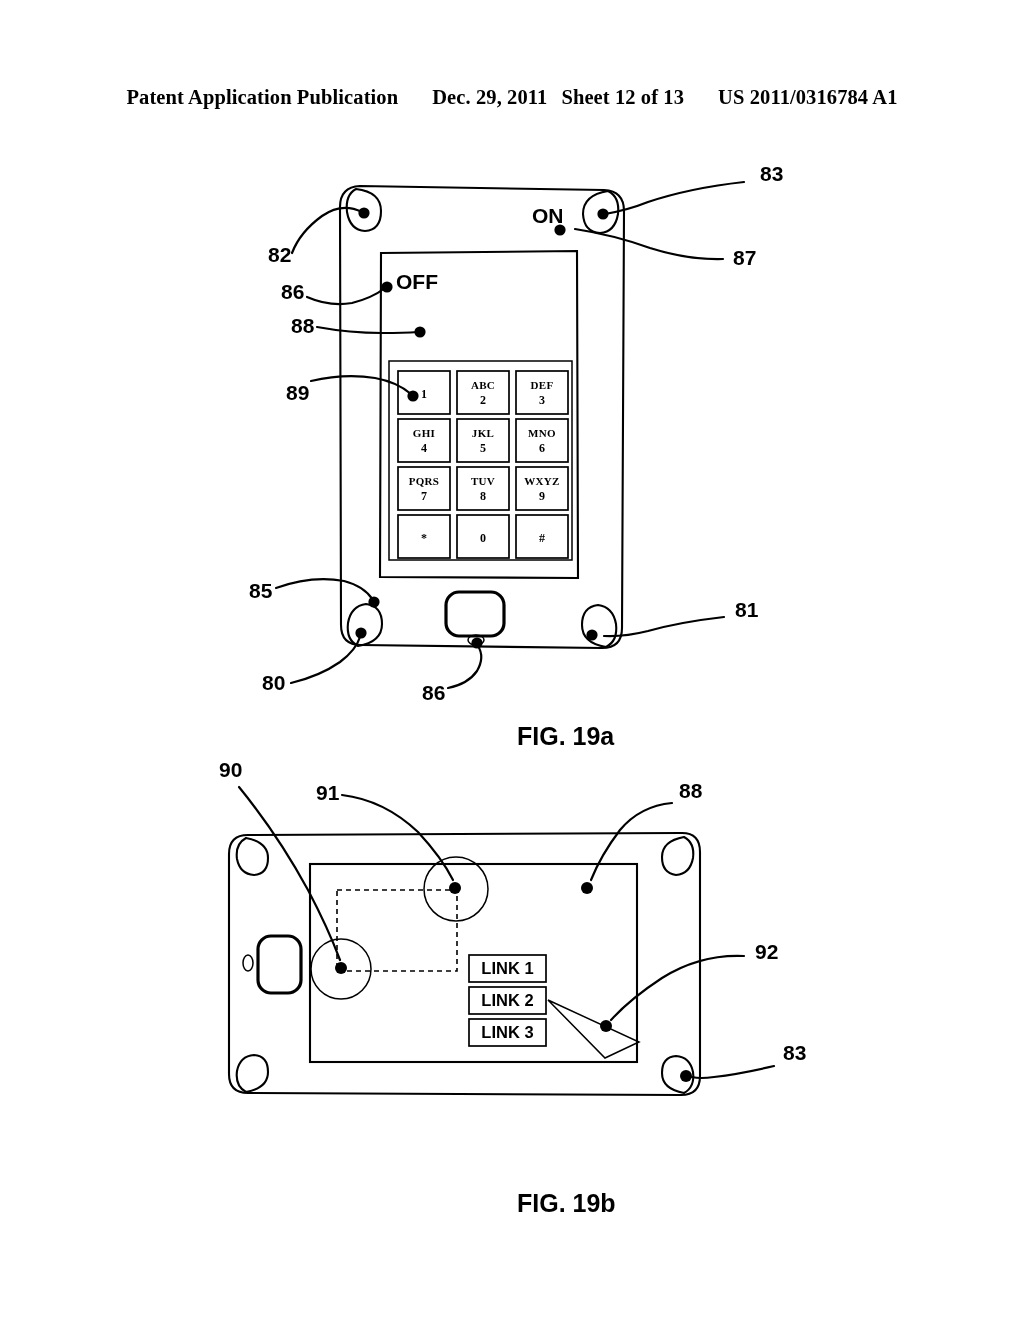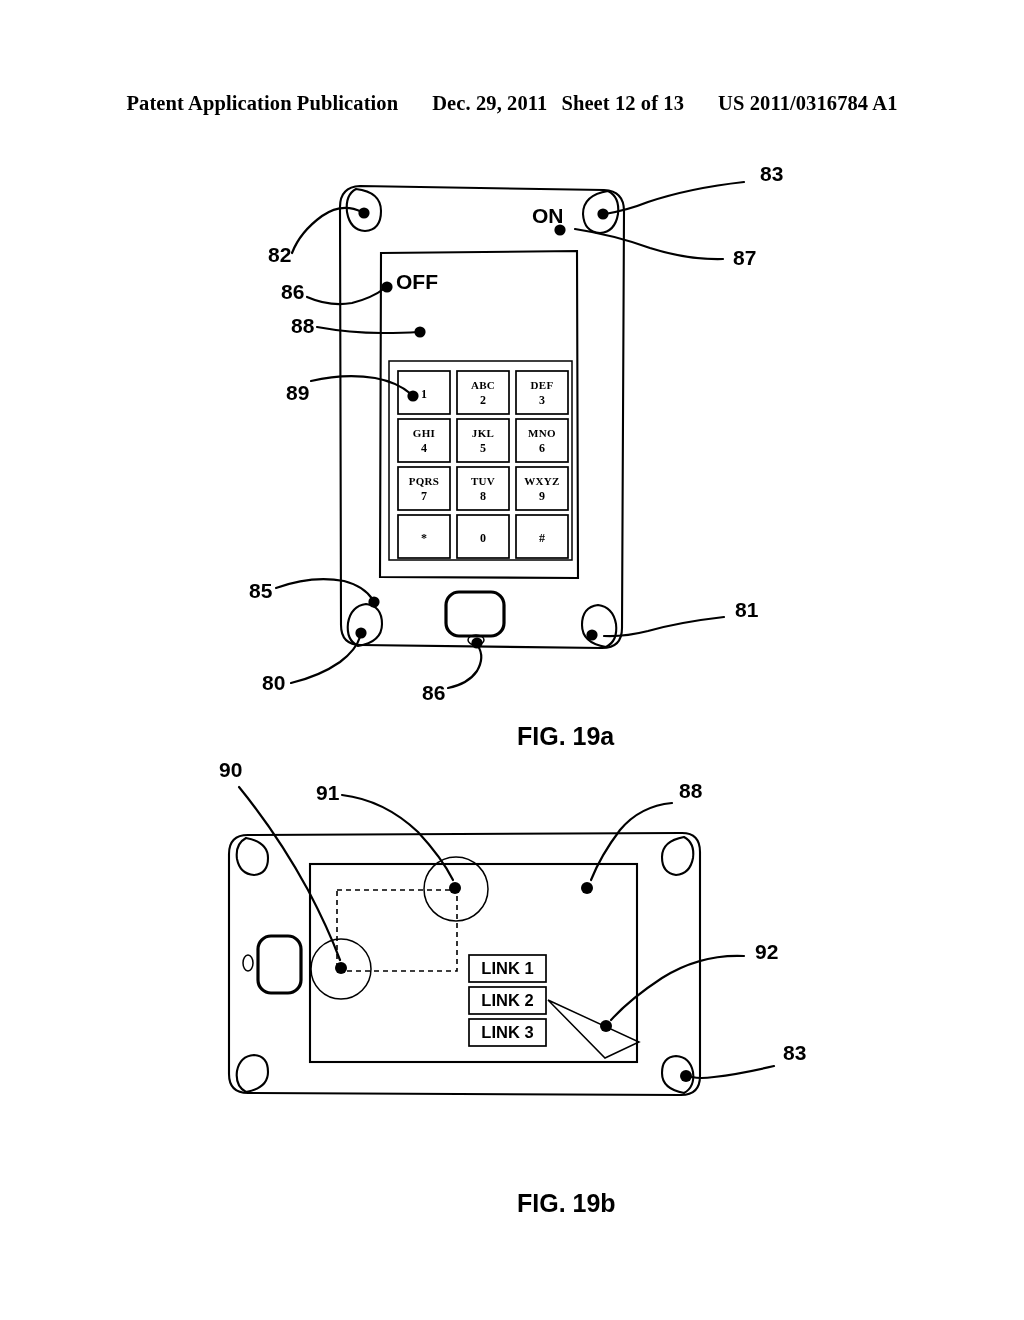--- a/index.html
+++ b/index.html
@@ -17,21 +17,21 @@
     color: #000000;
   }
   #sheet {
     position: absolute;
     inset: 0;
     width: 1024px;
     height: 1320px;
   }
   .hdr {
     position: absolute;
-    top: 92px;
+    top: 86px;
     left: 0;
     width: 1024px;
     text-align: center;
     font-family: "Liberation Serif", "DejaVu Serif", serif;
     font-weight: bold;
     font-size: 20.5px;
     letter-spacing: 0.1px;
     white-space: nowrap;
   }
   .hdr span { display: inline-block; }

